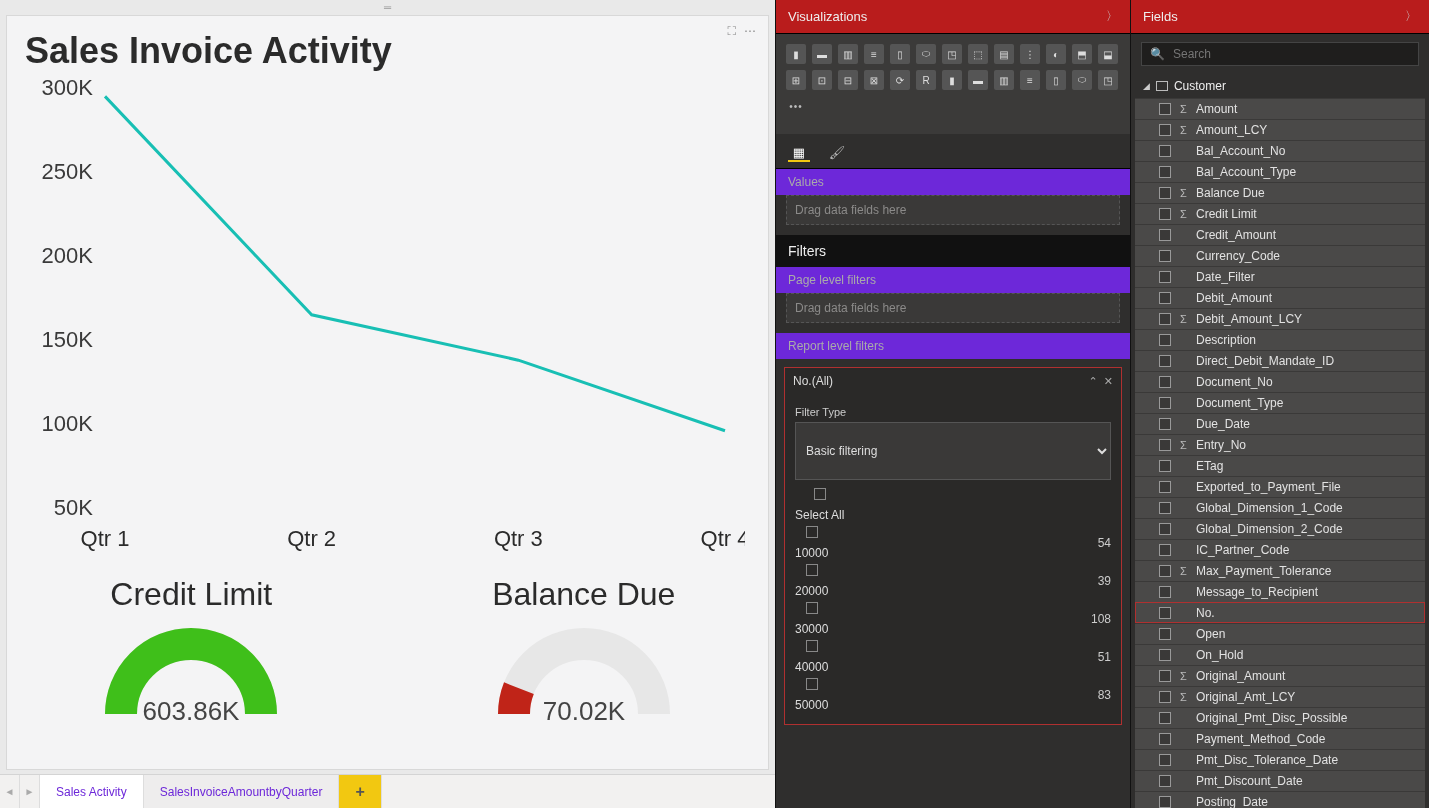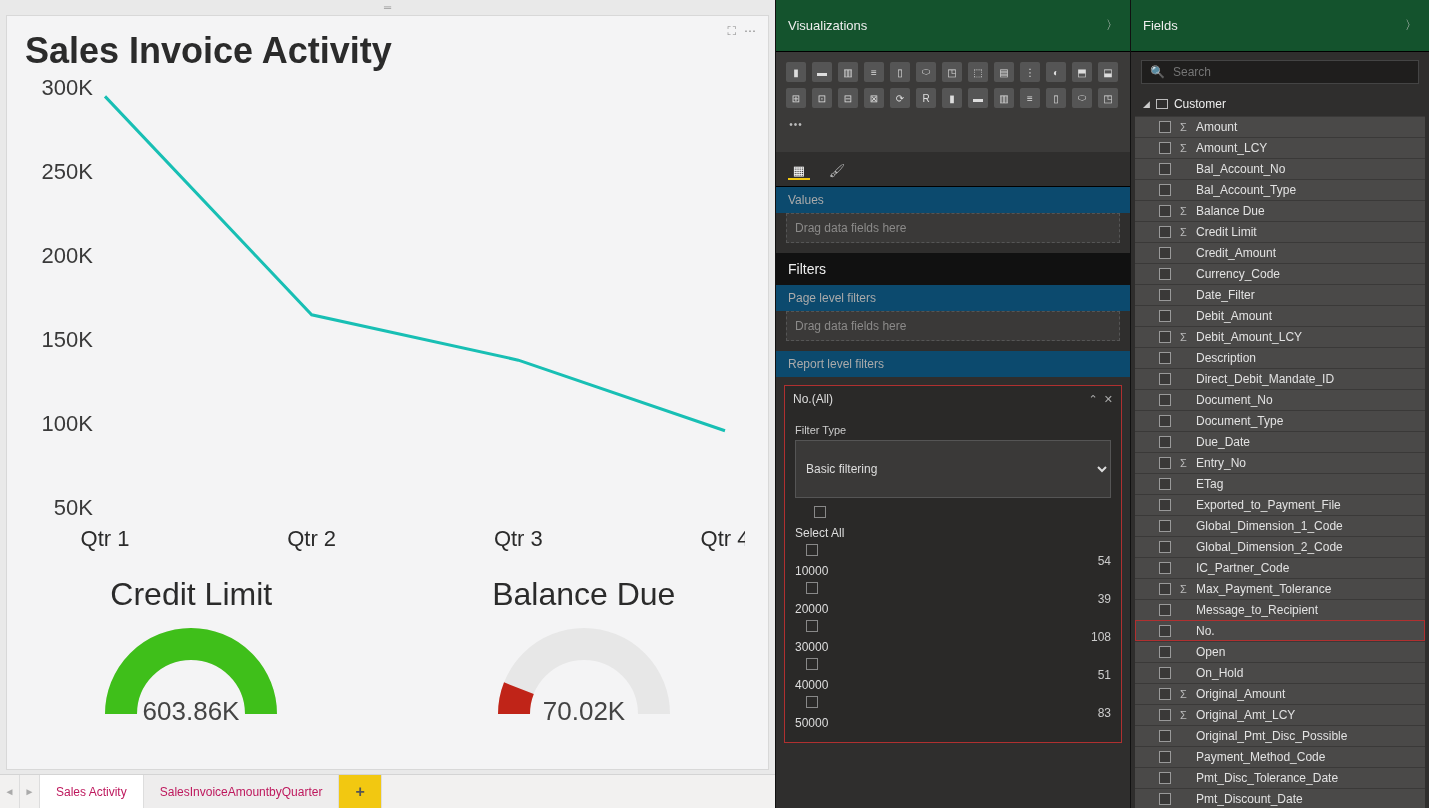--- a/index.html
+++ b/index.html
@@ -17,35 +17,35 @@
   .tick-label{ font-size:22px; fill:#2b2b2b; font-weight:300;}
   
   .gauges{ display:flex; gap:60px; margin-top:18px; justify-content:space-around;}
   .gauge{ text-align:center;}
   .gauge-title{ font-size:32px; font-weight:300; color:#2b2b2b; margin-bottom:6px;}
   .gauge-val{ font-size:26px; font-weight:300; fill:#444;}
   
   
   .tabstrip{ height:34px; background:#f2f1f0; border-top:1px solid #d4d4d4; display:flex; align-items:stretch;}
   .tab-nav{ width:20px; display:flex; align-items:center; justify-content:center; color:#aaa; font-size:10px; border-right:1px solid #ddd;}
-  .tab{ padding:0 16px; display:flex; align-items:center; border-right:1px solid #ddd; font-size:12px; color:#be185d; cursor:pointer; background:#eeeded;}
+  .tab{ padding:0 16px; display:flex; align-items:center; border-right:1px solid #ddd; font-size:12px; color:#6d28d9; cursor:pointer; background:#eeeded;}
   .tab.active{ background:#fff; }
   .tab.add{ background:#f2c811; font-size:16px; font-weight:bold; color:#555;}
 
   
   .viz-panel{ width:355px; background:#2f2e2d; display:flex; flex-direction:column; border-left:1px solid #111;}
-  .panel-header{ height:52px; background:#14532d; display:flex; align-items:center; padding:12px 12px; font-size:13px; color:#eee; border-bottom:1px solid #000; justify-content:space-between;}
+  .panel-header{ height:34px; background:#b91c1c; display:flex; align-items:center; padding:12px 12px; font-size:13px; color:#eee; border-bottom:1px solid #000; justify-content:space-between;}
   .panel-header .chev{ color:#ccc; font-size:12px;}
   .viz-icons{ padding:10px 10px 18px 10px; display:flex; flex-wrap:wrap; gap:6px 6px; background:#3b3a39;}
   .viz-icon{ width:20px; height:20px; background:#555; border-radius:2px; cursor:pointer; display:flex; align-items:center; justify-content:center; font-size:10px; color:#ddd;}
   .viz-icon.more{ background:transparent; color:#bbb; letter-spacing:1px;}
   .section-tabs{ display:flex; gap:16px; padding:10px 12px 6px 12px; border-bottom:1px solid #000; background:#2f2e2d;}
   .sect-tab{ width:22px; height:18px; border-bottom:2px solid transparent; cursor:pointer; color:#bbb; display:flex; align-items:center; justify-content:center; font-size:13px;}
   .sect-tab.active{ border-bottom-color:#f2c811; color:#fff;}
-  .sub-label{ padding:6px 12px; font-size:12px; color:#aaa; background:#0c4a6e;}
+  .sub-label{ padding:6px 12px; font-size:12px; color:#aaa; background:#6d28d9;}
   .drop-zone{ margin:0 10px 10px 10px; padding:7px 8px; background:#3a3938; color:#8b8a89; font-size:12px; border:1px dashed #555;}
   .filters-header{ background:#111; padding:8px 12px; font-size:14px; color:#eee;}
   
   .filter-box{ margin:8px; border:1px solid #b03030; background:#2a2928; }
   .filter-head{ display:flex; justify-content:space-between; align-items:center; padding:6px 8px; font-size:12px; color:#ddd;}
   .filter-head .ctl{ display:flex; gap:6px; color:#aaa; font-size:11px;}
   .filter-body{ padding:4px 10px 10px 10px;}
   .ft-label{ font-size:11px; color:#ccc; margin:8px 0 4px 0;}
   .ft-select{ width:100%; background:#3a3938; border:1px solid #555; color:#ddd; font-size:12px; padding:20px 6px;}
   .ft-row{ display:flex; align-items:center; gap:8px; font-size:12px; color:#ddd; padding:2px 0; justify-content:space-between;}

